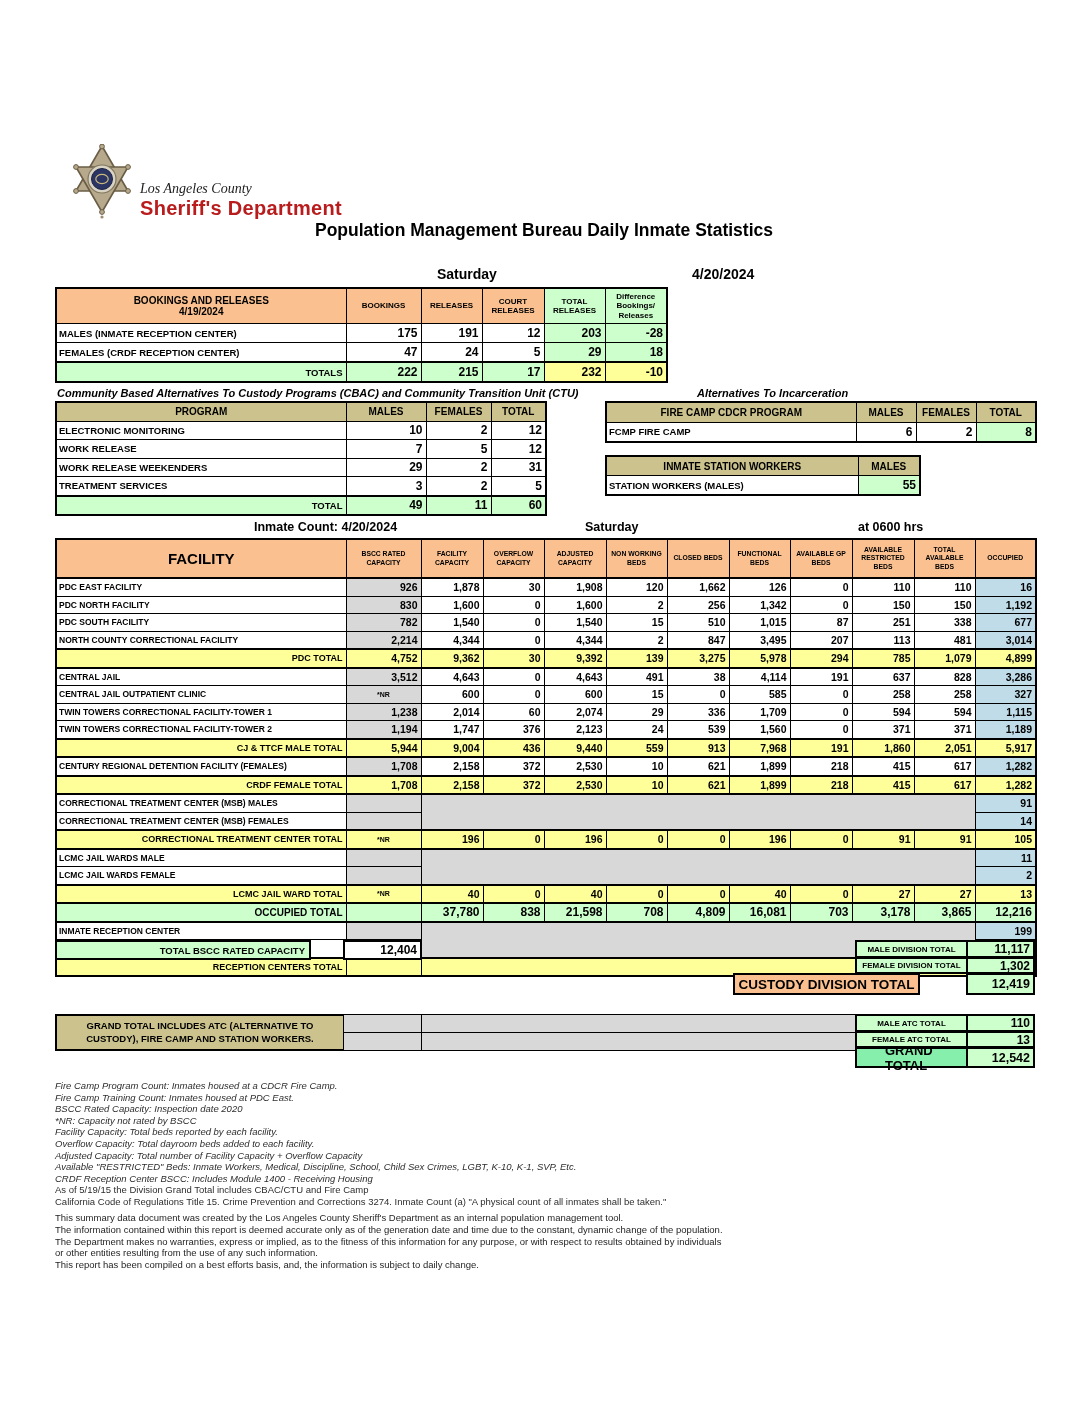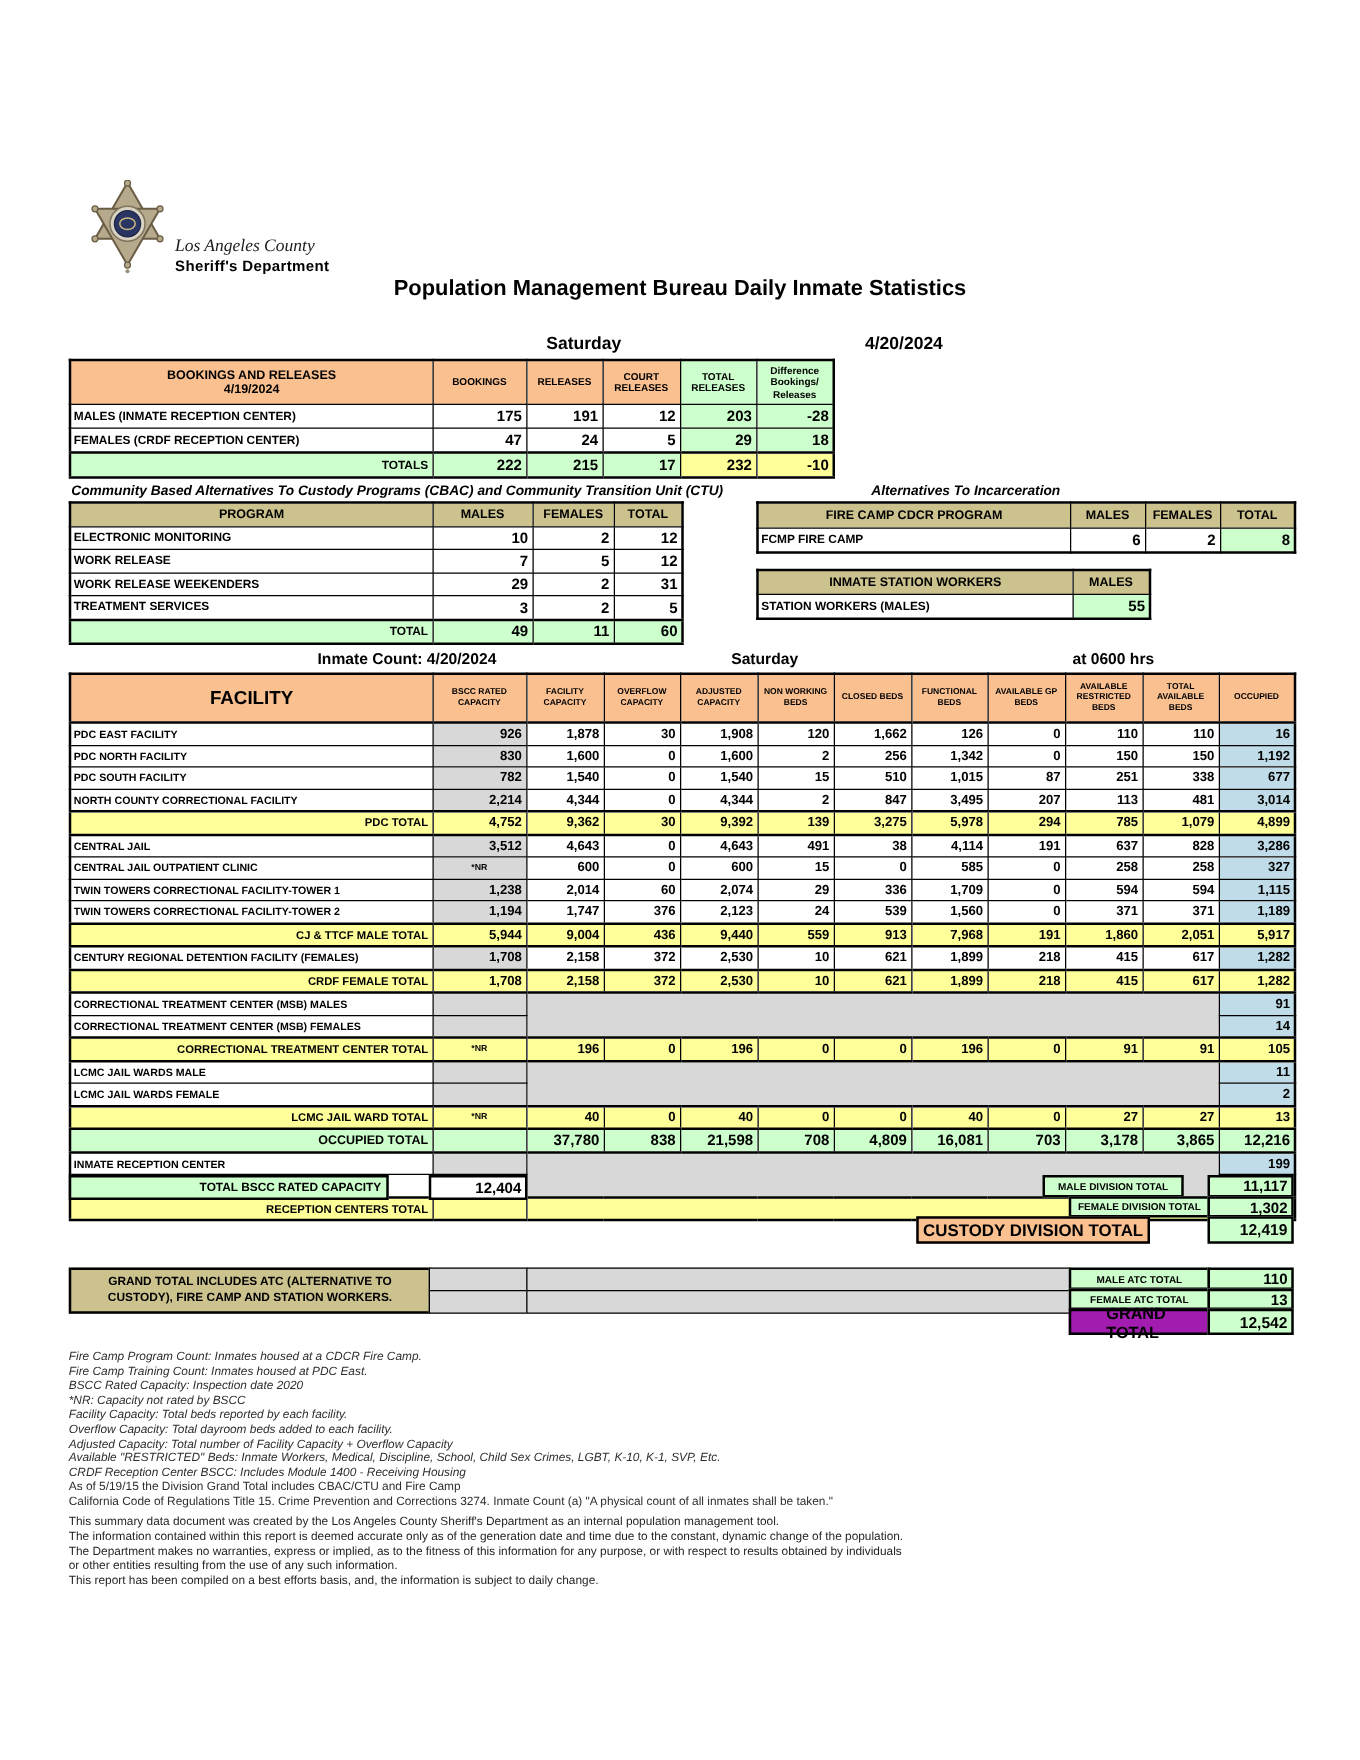--- a/index.html
+++ b/index.html
@@ -10,27 +10,27 @@
   table { border-collapse:collapse; table-layout:fixed; position:absolute; border:2px solid #000; }
   td,th { border:1px solid #000; overflow:hidden; white-space:nowrap; padding:0; vertical-align:middle; }
 
   
   .orange { background:#FAC090; }
   .green  { background:#CCFFCC; }
   .yellow { background:#FFFF99; }
   .tan    { background:#CBC28D; }
   .gray   { background:#D8D8D8; }
   .blue   { background:#BFDCE8; }
-  .gblue  { background:#a21caf;padding-left:28px; }
+  .gblue  { background:#86efac;padding-left:28px; }
 
   
   .logo { position:absolute; left:70px; top:144px; display:flex; align-items:flex-end; }
   .logo-text { margin-left:6px; margin-top:16px; }
   .lt1 { font-family:"Liberation Serif", serif; font-style:italic; font-size:14px; color:#1c1c1c; }
-  .lt2 { font-weight:bold; font-size:12px; letter-spacing:0.3px; color:#000000; }
+  .lt2 { font-weight:bold; font-size:20px; letter-spacing:0.3px; color:#b91c1c; }
   .doc-title { position:absolute; left:0; top:220px; width:1088px; text-align:center; font-size:17.5px; font-weight:bold; }
   .day-label  { position:absolute; left:437px; top:266px; font-size:14px; font-weight:bold; }
   .date-label { position:absolute; left:692px; top:266px; font-size:14px; font-weight:bold; }
 
   
   #bookings { left:55px; top:287px; width:611px; }
   #bookings th, #bookings td { height:18px; }
   .bk-h { font-size:8px; font-weight:bold; text-align:center; white-space:normal; line-height:1.15; }
   .bk-h0 { font-size:10px; font-weight:bold; text-align:center; }
   .lbl  { font-size:9.5px; font-weight:bold; text-align:left; padding-left:2px; }
@@ -526,21 +526,21 @@
           <td class="yellow"></td>
           <td class="yellow" colspan="9"></td>
           <td class="fn yellow">203</td>
         </tr>
       </tbody>
   </table>
 
   <div class="cellbox cb-lbl green" style="left:55px; top:940px; width:256px; height:20px; justify-content:flex-end; padding-right:4px; font-size:9.5px;">TOTAL BSCC RATED CAPACITY</div>
   <div class="cellbox cb-val" style="left:343px; top:940px; width:79px; height:20px; font-size:12px; background:#fff;">12,404</div>
 
-  <div class="cellbox cb-lbl green" style="left:834px; top:940px; width:113px; height:18px; font-size:8px;">MALE DIVISION TOTAL</div>
+  <div class="cellbox cb-lbl green" style="left:855px; top:940px; width:113px; height:18px; font-size:8px;">MALE DIVISION TOTAL</div>
   <div class="cellbox cb-val green" style="left:966px; top:940px; width:69px; height:18px; font-size:12px;">11,117</div>
 
   <div class="cellbox cb-lbl green" style="left:855px; top:957px; width:113px; height:17px; font-size:8px;">FEMALE DIVISION TOTAL</div>
   <div class="cellbox cb-val green" style="left:966px; top:957px; width:69px; height:17px; font-size:12px;">1,302</div>
 
   <div class="cellbox cb-lbl orange" style="left:733px; top:973px; width:187px; height:22px; font-size:13.5px;">CUSTODY DIVISION TOTAL</div>
   <div class="cellbox cb-val green" style="left:966px; top:973px; width:69px; height:22px; font-size:12.5px;">12,419</div>
 
   <div class="cellbox cb-lbl tan" style="left:55px; top:1014px; width:290px; height:37px; flex-direction:column; font-size:9.5px; line-height:1.3;">
     <div>GRAND TOTAL INCLUDES ATC (ALTERNATIVE TO</div>

